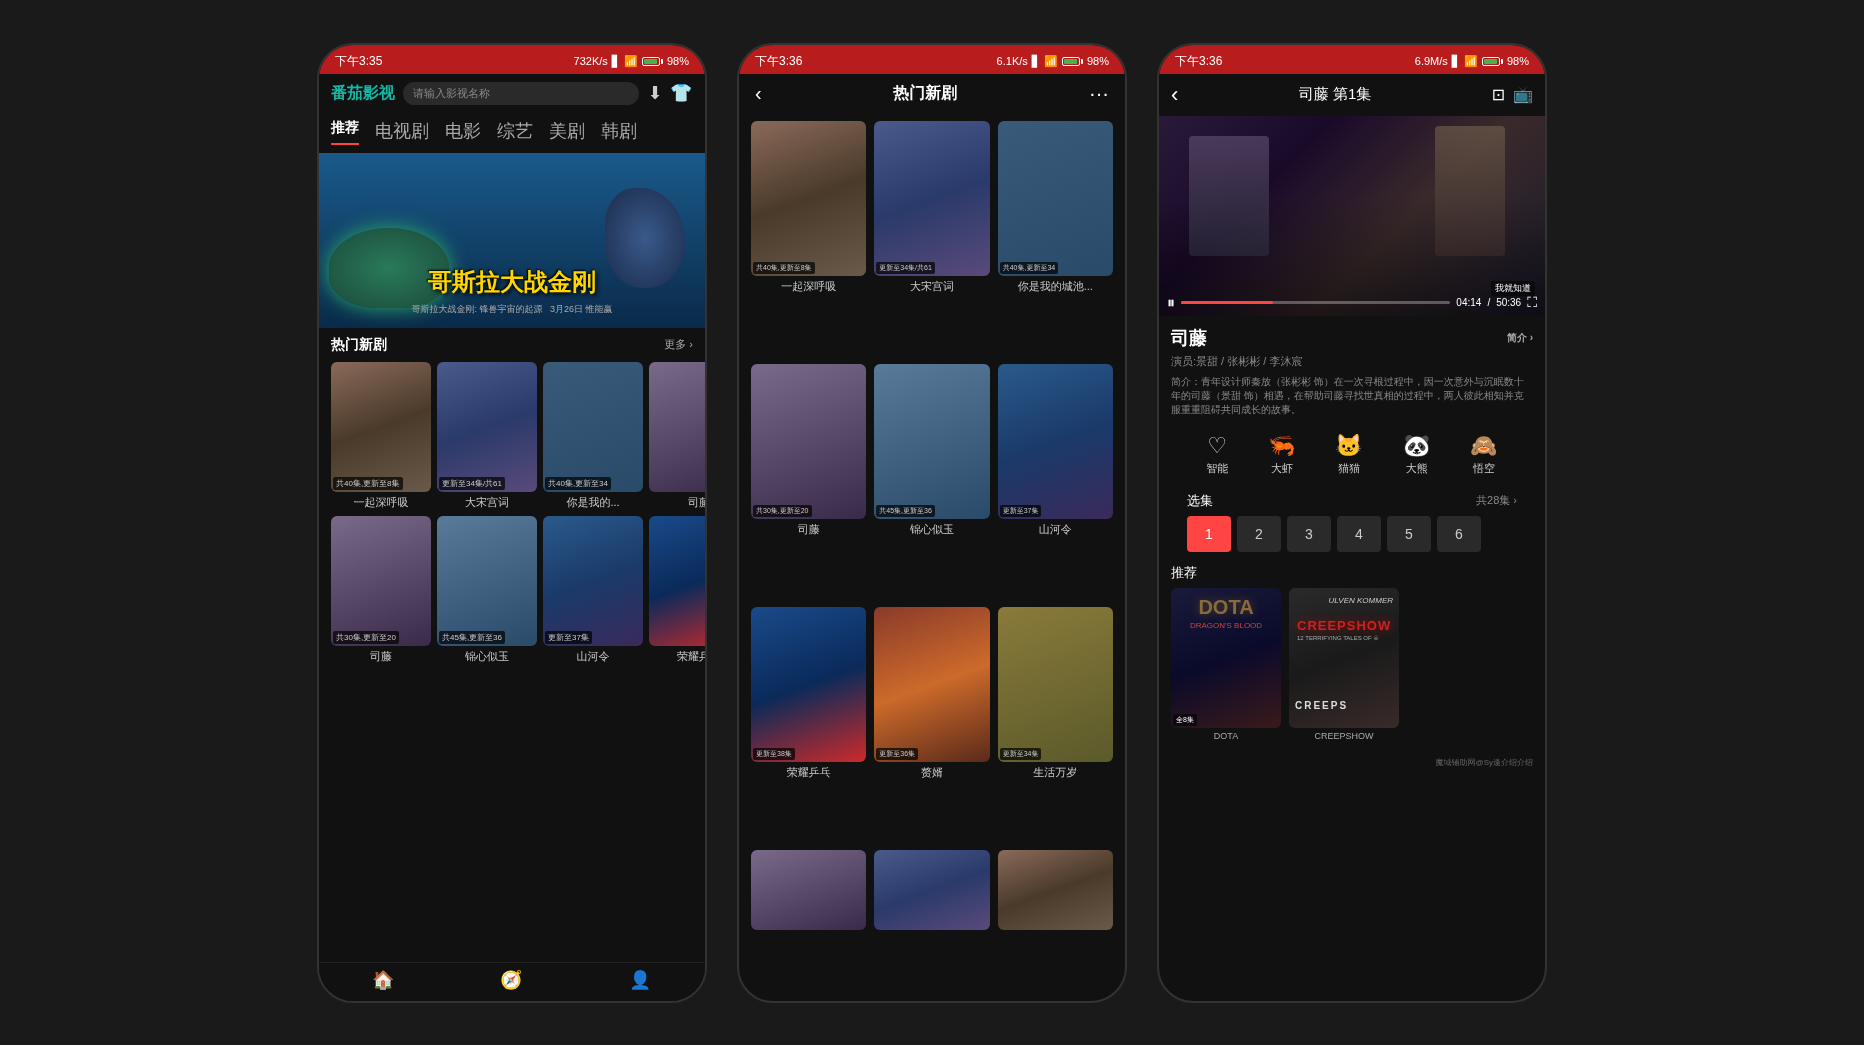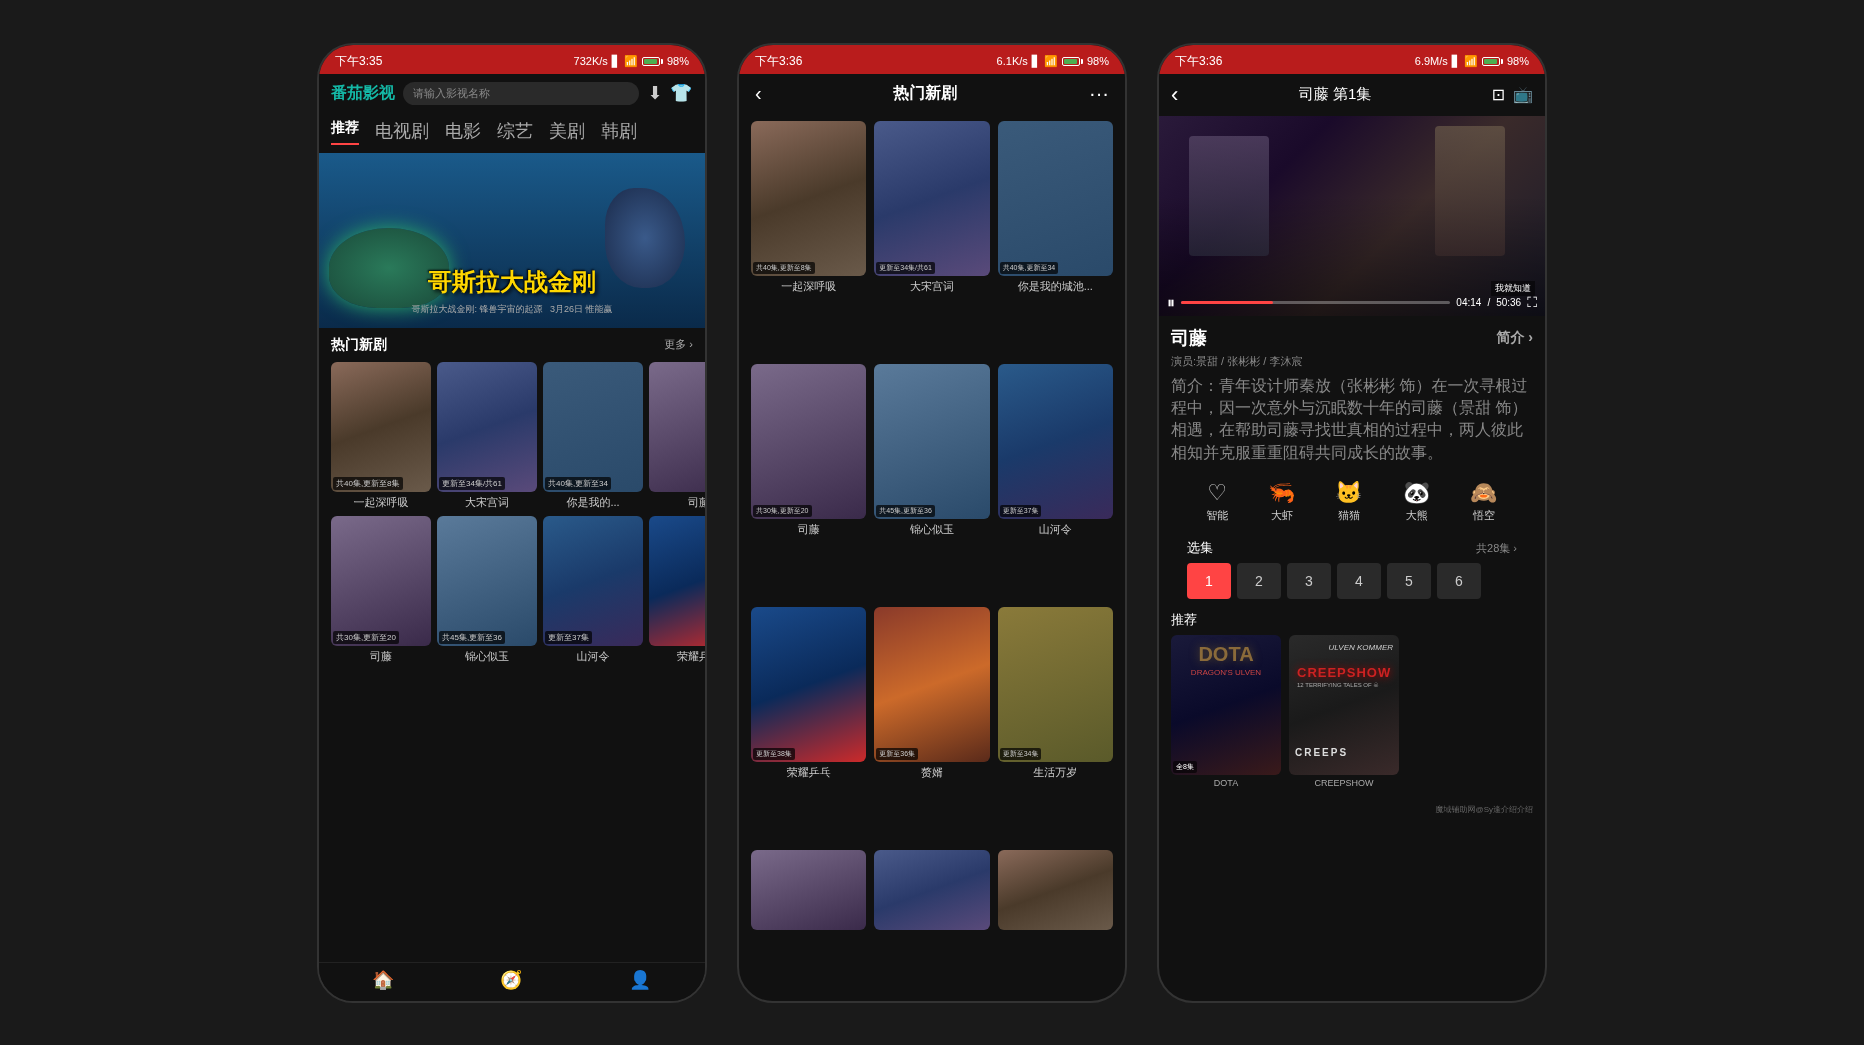--- a/index.html
+++ b/index.html
@@ -354,30 +354,30 @@
     .drama-info-title {
       color: #fff;
       font-size: 18px;
       font-weight: bold;
       display: flex;
       justify-content: space-between;
       align-items: center;
     }
     .drama-intro-btn {
       color: #aaa;
-      font-size: 14px;
+      font-size: 10px;
     }
     .drama-cast {
       color: #888;
       font-size: 11px;
       margin-top: 4px;
     }
     .drama-desc {
       color: #888;
-      font-size: 16px;
+      font-size: 10px;
       margin-top: 6px;
       line-height: 1.4;
     }
 
     .action-row {
       display: flex;
       justify-content: center;
       gap: 40px;
       padding: 10px 12px;
       flex-shrink: 0;
@@ -848,21 +848,21 @@
     </div>
 
     <div class="recommend-section">
       <div class="recommend-title">推荐</div>
       <div class="recommend-grid">
 
         <div class="rec-card">
           <div class="rec-thumb t-dota">
             <div style="position:absolute;top:8px;left:8px;right:8px;text-align:center;">
               <div style="color:#8a6a3a;font-size:20px;font-weight:900;text-shadow:0 0 10px #5a4a2a;">DOTA</div>
-              <div style="color:#cc4444;font-size:8px;margin-top:2px;">DRAGON'S ULVEN</div>
+              <div style="color:#cc4444;font-size:8px;margin-top:2px;">DRAGON'S BLOOD</div>
             </div>
             <div class="small-text-overlay">全8集</div>
           </div>
           <div class="rec-label">DOTA</div>
         </div>
 
         <div class="rec-card">
           <div class="rec-thumb t-creeps" style="position:relative;">
             <div class="ulven-text">ULVEN KOMMER</div>
             <div style="position:absolute;top:30px;left:8px;right:8px;">

